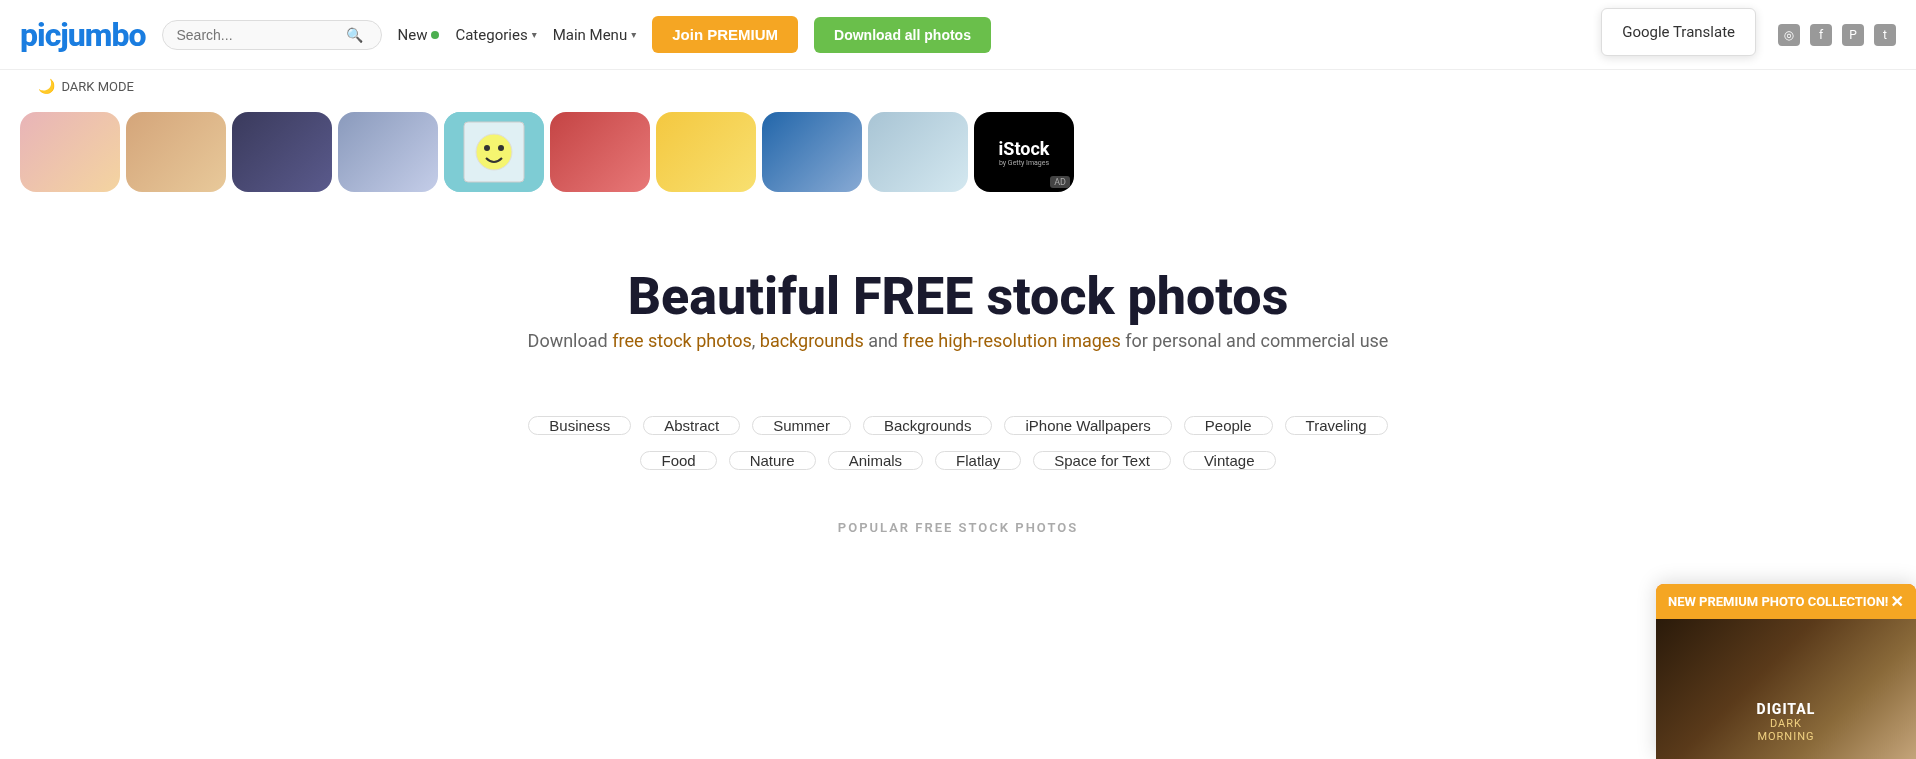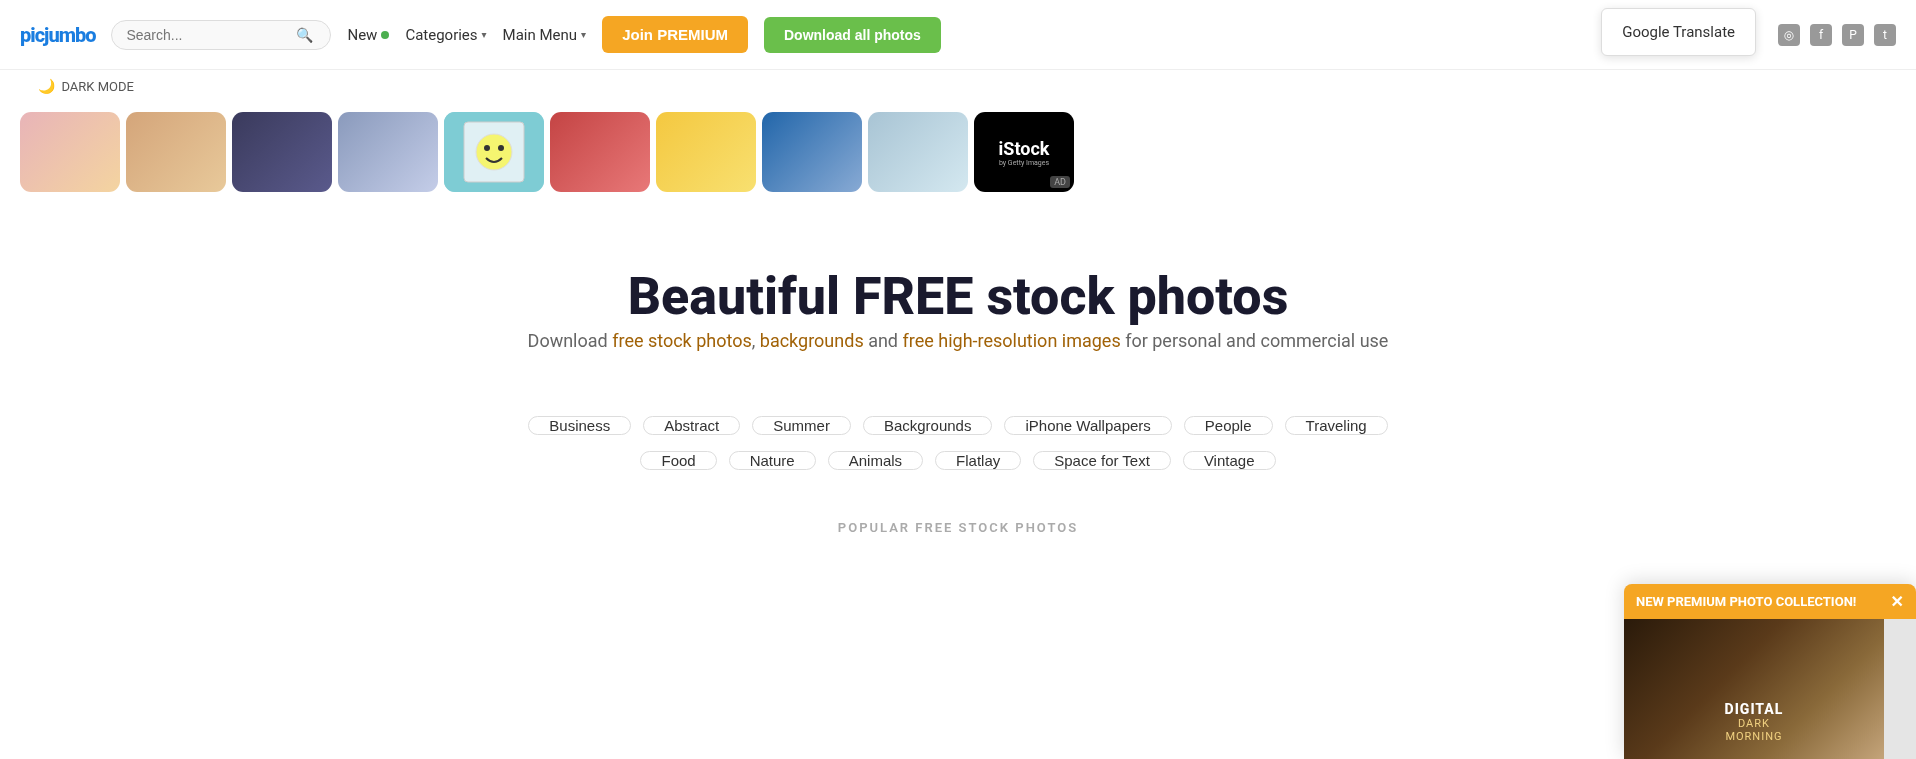--- a/index.html
+++ b/index.html
@@ -10,21 +10,21 @@
       display: flex;
       align-items: center;
       padding: 0 20px;
       height: 70px;
       background: #fff;
       border-bottom: 1px solid #eee;
       position: relative;
       gap: 16px;
     }
     .logo {
-      font-size: 20px;
+      font-size: 32px;
       font-weight: 800;
       color: #1a7de0;
       letter-spacing: -1px;
       cursor: pointer;
       white-space: nowrap;
     }
     .search-bar {
       display: flex;
       align-items: center;
       border: 1px solid #ddd;
@@ -129,21 +129,21 @@
       display: flex;
       gap: 6px;
       padding: 14px 20px;
       overflow-x: auto;
       align-items: center;
       background: #fff;
     }
     .photo-thumb-box {
       width: 100px;
       height: 80px;
-      border-radius: 11px;
+      border-radius: 16px;
       flex-shrink: 0;
       overflow: hidden;
     }
     
     .pt1 { background: linear-gradient(135deg, #e8b4b8 0%, #f4d4a0 100%); }
     .pt2 { background: linear-gradient(135deg, #d4a57a 0%, #e8c99a 100%); }
     .pt3 { background: linear-gradient(135deg, #3a3a5c 0%, #5a5a8c 100%); }
     .pt4 { background: linear-gradient(135deg, #8a9abc 0%, #c4cde8 100%); }
     .pt5 { background: linear-gradient(135deg, #7eccd4 0%, #b8e8ec 100%); }
     .pt6 { background: linear-gradient(135deg, #c44444 0%, #e87878 100%); }
@@ -227,22 +227,22 @@
       font-weight: 600;
       padding: 10px 0 20px;
       text-transform: uppercase;
     }
 
     
     .premium-notification {
       position: fixed;
       bottom: 0;
       right: 0;
-      width: 292px;
-      background: #e5e5e5;
+      width: 260px;
+      background: #f97316;
       border-radius: 8px 8px 0 0;
       overflow: hidden;
       box-shadow: 0 -2px 20px rgba(0,0,0,0.15);
       z-index: 50;
     }
     .premium-banner {
       background: #f5a623;
       color: #fff;
       font-size: 13px;
       font-weight: 700;

